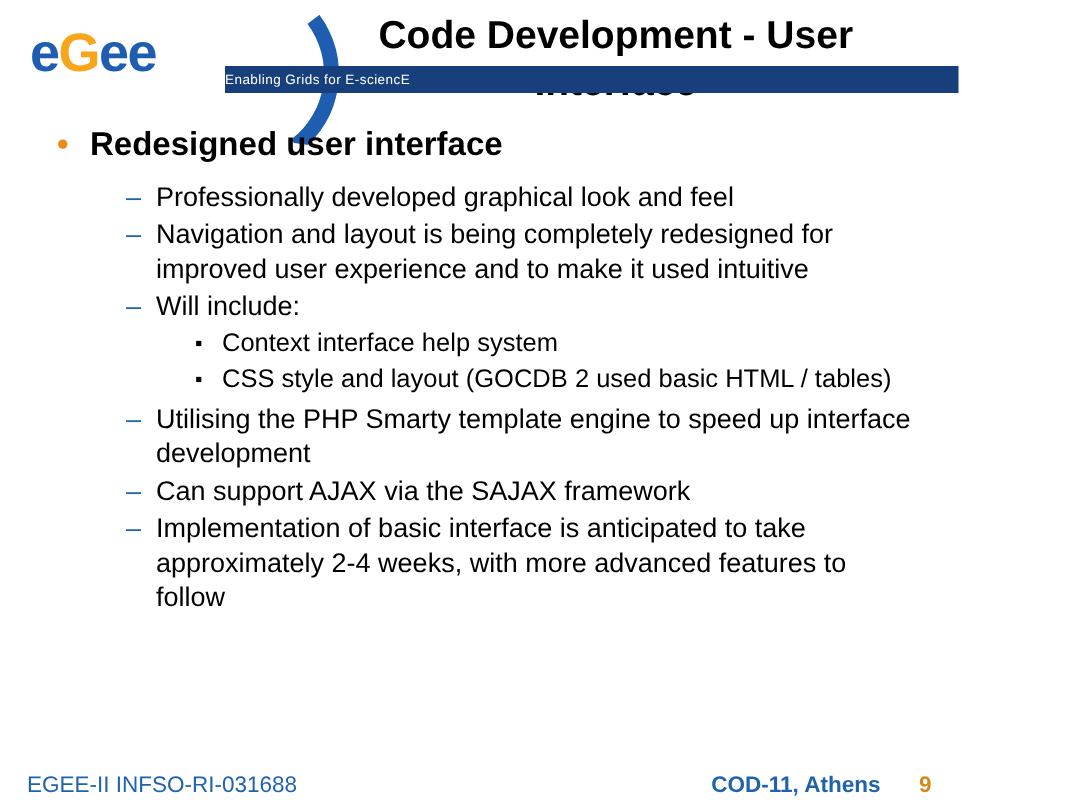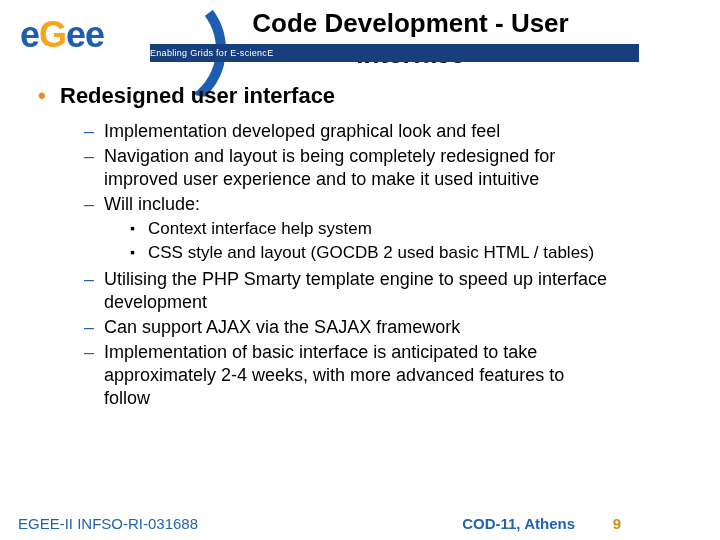--- a/index.html
+++ b/index.html
@@ -157,21 +157,21 @@
     text-align: right;
   }
   .footer-left {
     position: absolute;
     left: 18px;
     bottom: 0;
     color: #1f63ad;
   }
   .footer-right {
     position: absolute;
-    right: 64px;
+    right: 52px;
     bottom: 0;
     color: #1f63ad;
     font-weight: bold;
   }
   .footer-num {
     position: absolute;
     right: 18px;
     bottom: 0;
     color: #d28a1e;
     font-weight: bold;
@@ -193,21 +193,21 @@
     <div class="header-band">
       <span>Enabling Grids for E-sciencE</span>
     </div>
   </div>
 
   <div class="content">
     <ul class="level1">
       <li>
         <span>Redesigned user interface</span>
         <ul class="level2">
-          <li><span>Implementation developed graphical look and feel</span></li>
+          <li><span>Professionally developed graphical look and feel</span></li>
           <li><span>Navigation and layout is being completely redesigned for improved user experience and to make it used intuitive</span></li>
           <li><span>Will include:</span>
             <ul class="level3">
               <li><span>Context interface help system</span></li>
               <li><span>CSS style and layout (GOCDB 2 used basic HTML / tables)</span></li>
             </ul>
           </li>
           <li><span>Utilising the PHP Smarty template engine to speed up interface development</span></li>
           <li><span>Can support AJAX via the SAJAX framework</span></li>
           <li><span>Implementation of basic interface is anticipated to take approximately 2-4 weeks, with more advanced features to follow</span></li>

